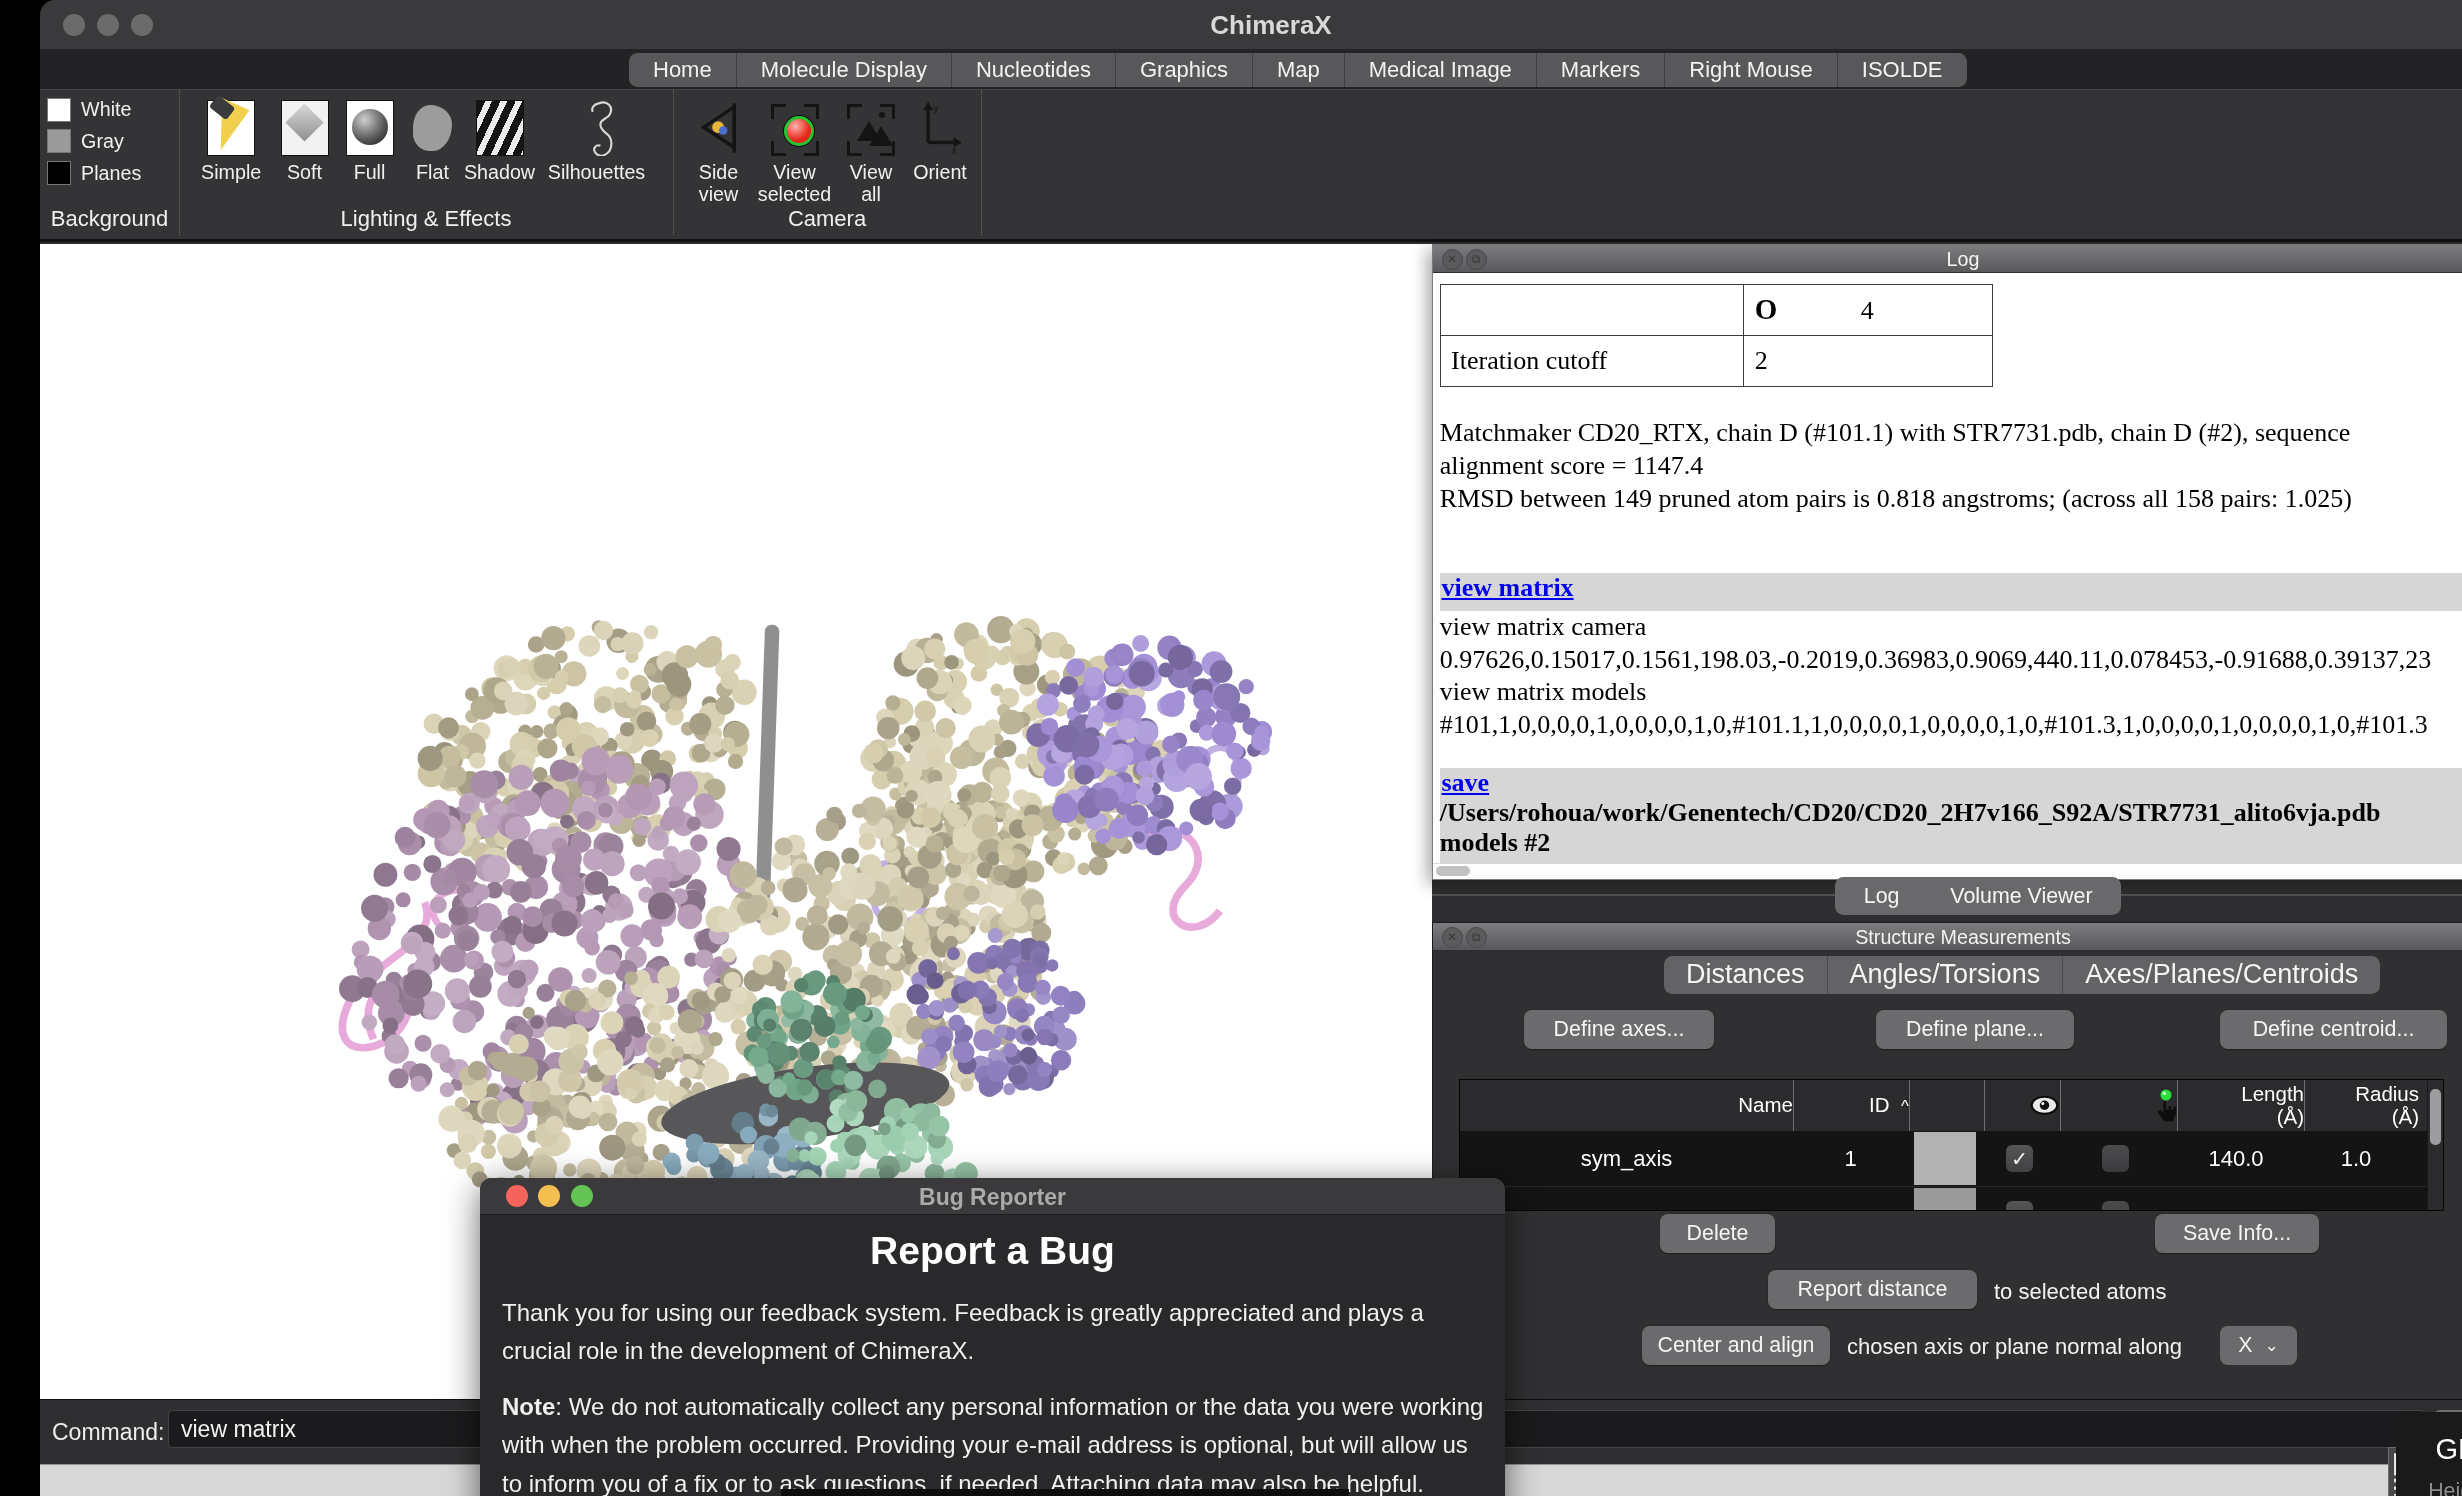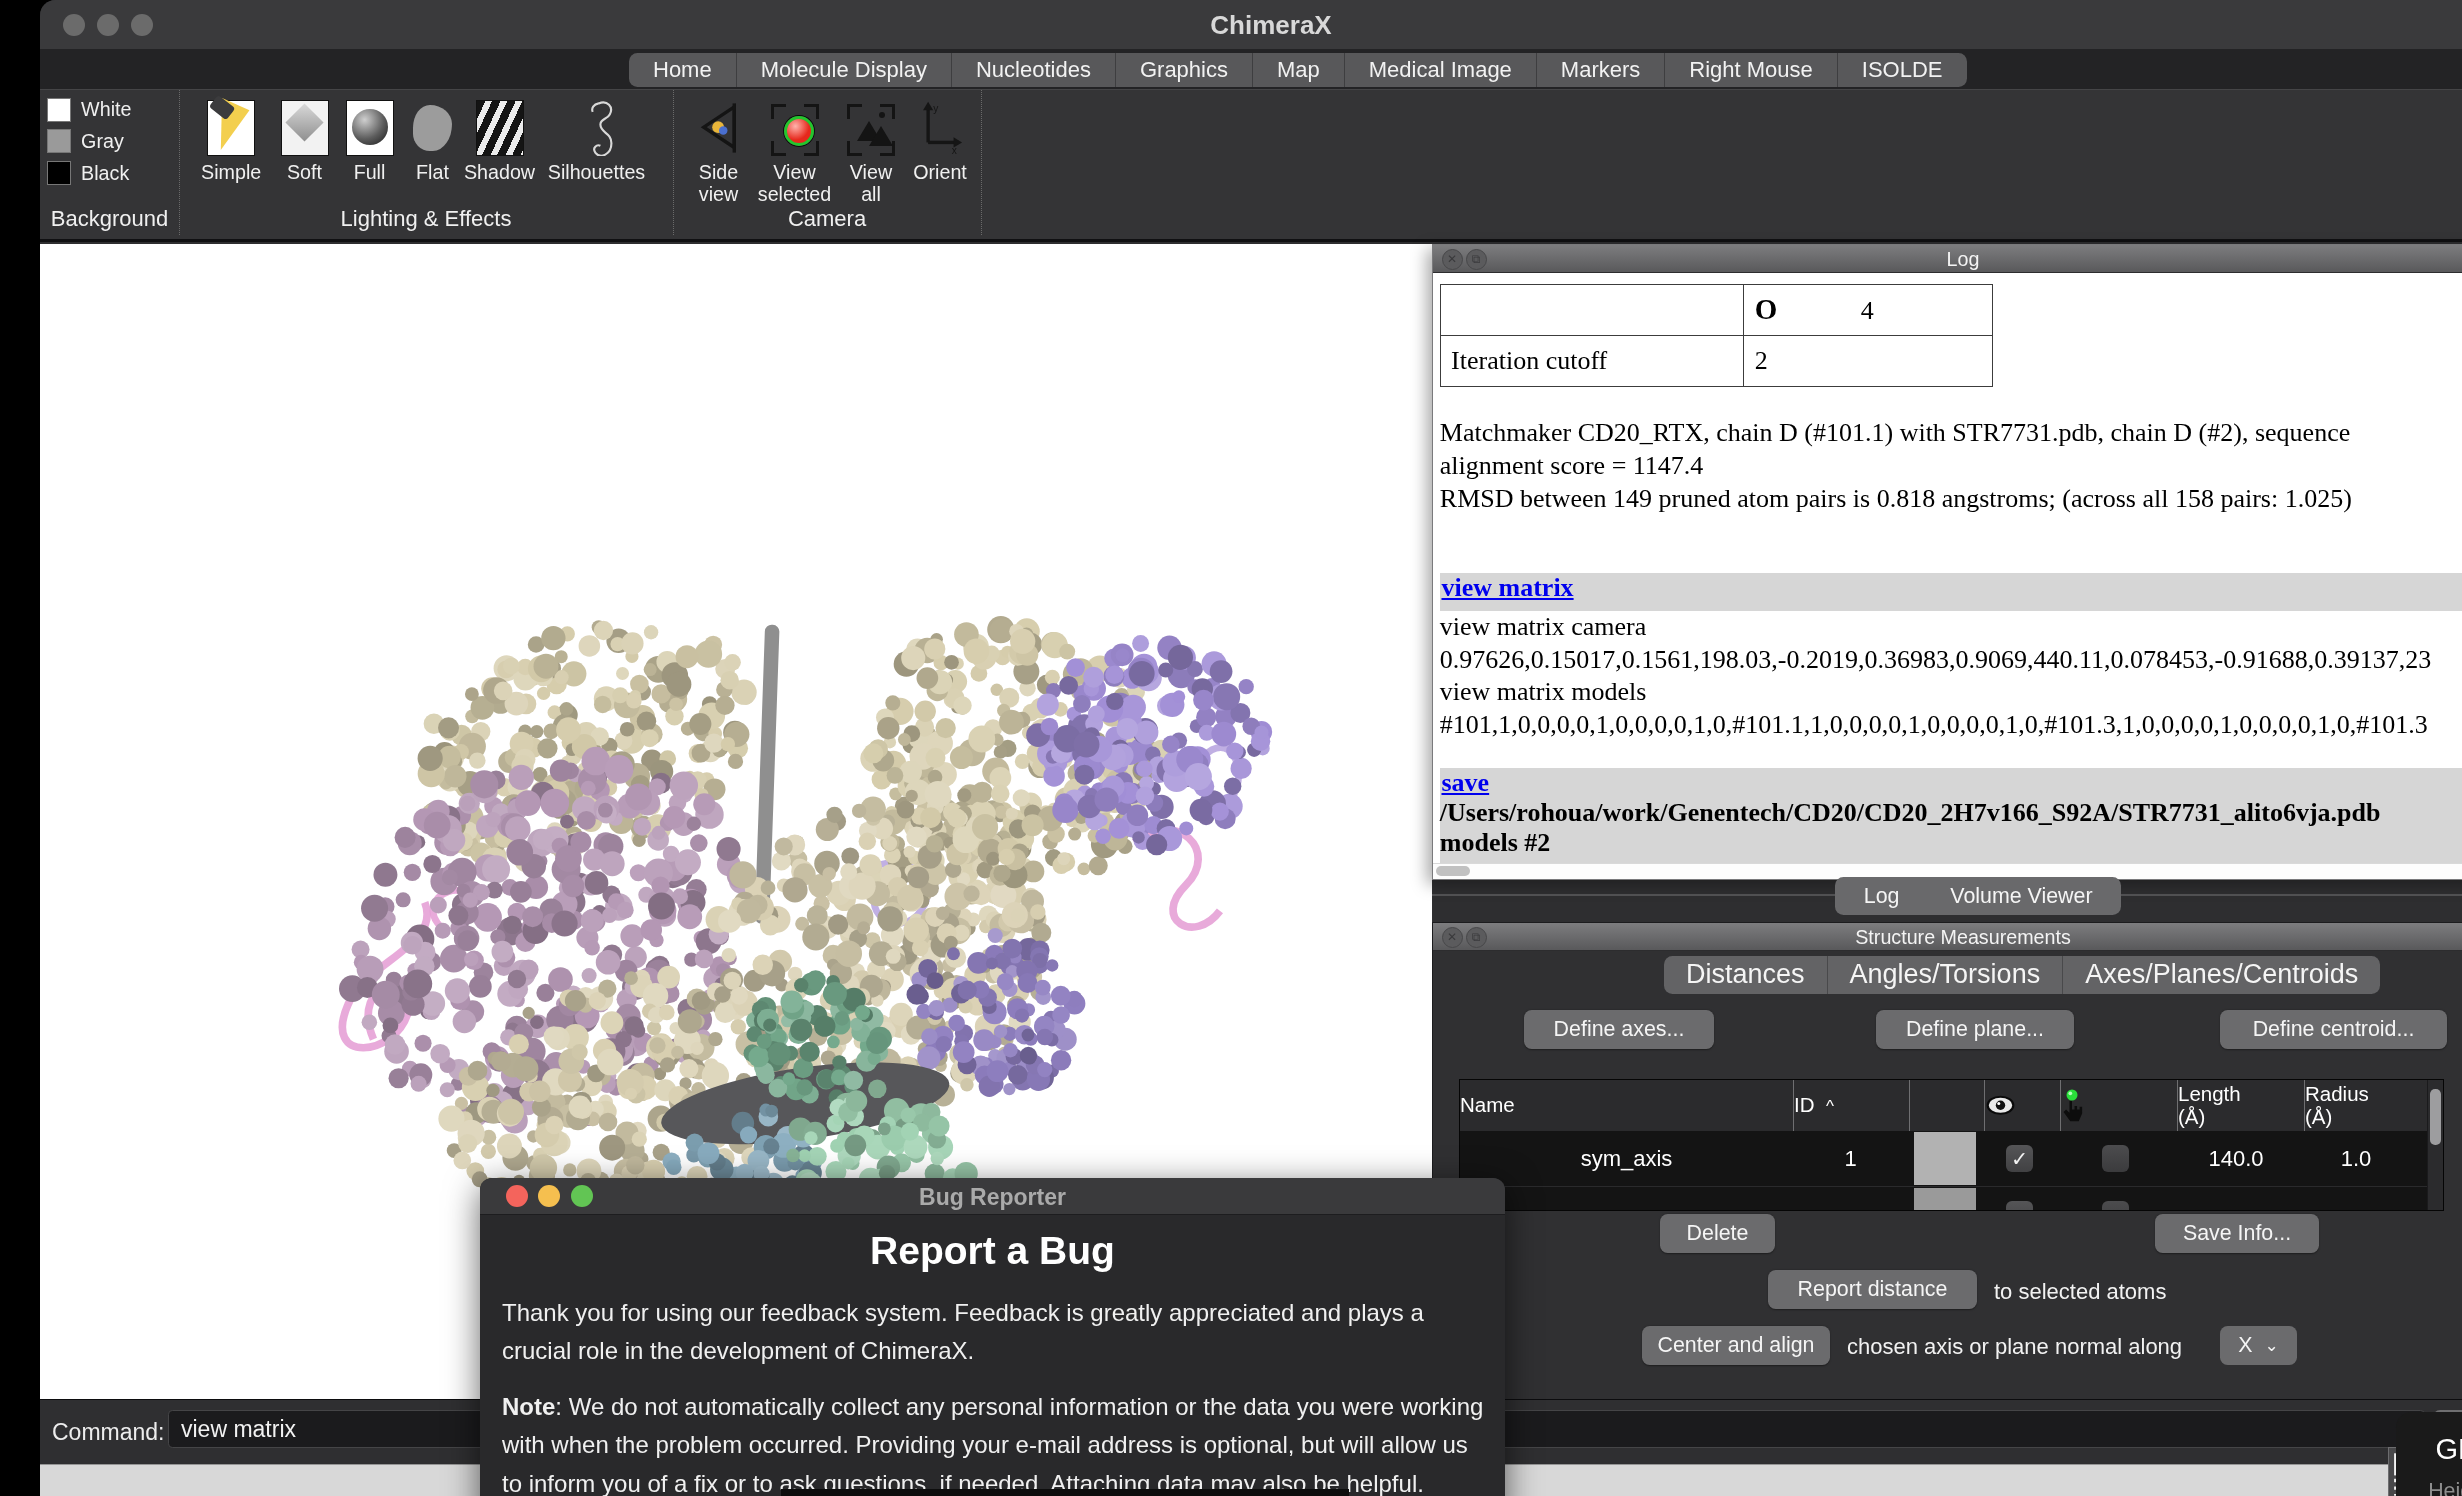--- a/index.html
+++ b/index.html
@@ -66,21 +66,21 @@
           border-radius:8.5px;overflow:hidden;}
   .smtab{display:flex;align-items:center;padding:0 22px;font-size:27px;color:#f5f5f5;
          border-right:0.9px solid #49494b;white-space:nowrap;}
   .smtab:last-child{border-right:none;}
   .btn{position:absolute;background:#6b6b6d;border-radius:7.7px;color:#f5f5f5;font-size:21.4px;
        text-align:center;box-shadow:0 0.9px 1.7px rgba(0,0,0,.4);}
   
   .smtable{position:absolute;left:26px;top:156px;width:983px;height:130px;background:#131313;
            overflow:hidden;border:0.9px solid #050505;}
   .smhead{display:flex;height:51px;background:#2b2b2d;color:#fff;font-size:20.5px;}
-  .smhead .hc{display:flex;flex-direction:column;align-items:flex-start;justify-content:center;
+  .smhead .hc{display:flex;flex-direction:column;align-items:flex-end;justify-content:center;
               border-right:0.9px solid #6f6f71;line-height:1.1;}
   .smhead .hc:last-child{border-right:none;}
   .smrow{display:flex;height:55px;background:#141414;color:#fff;font-size:22px;align-items:center;}
   .smrow .rc{display:flex;align-items:center;justify-content:center;height:100%;}
   .c-name{width:333px;}.c-id{width:115px;}.c-sw{width:74px;}.c-eye{width:75px;}
   .c-hand{width:116px;}.c-len{width:126px;}.c-rad{width:114px;}
   .rowswatch{width:62px;height:53px;background:#b2b2b2;}
   .cbx{width:27px;height:27px;border-radius:6px;background:linear-gradient(#555557,#414143);
        color:#f2f2f2;font-size:20.5px;line-height:27px;text-align:center;}
   .tbl-vsb{position:absolute;right:0;top:0;bottom:0;width:15.4px;background:#2b2b2d;border-left:0.9px solid #1a1a1c;}
@@ -171,21 +171,21 @@
       <div class="swrow">
         <div class="swatch" style="background:#fff"></div>
         <div class="swlabel">White</div>
       </div>
       <div class="swrow">
         <div class="swatch" style="background:#9a9a9a"></div>
         <div class="swlabel">Gray</div>
       </div>
       <div class="swrow">
         <div class="swatch" style="background:#000"></div>
-        <div class="swlabel">Black</div>
+        <div class="swlabel">Planes</div>
       </div>
       <div class="tsection-label">Background</div>
     </div>
 
     <div class="tsection" style="left:139px;width:494px">
       <div class="titem" style="left:13.7px">
         <div class="ticon">
             <div class="tile"></div>
             <div class="beam"></div>
             <div class="lamp"></div>

